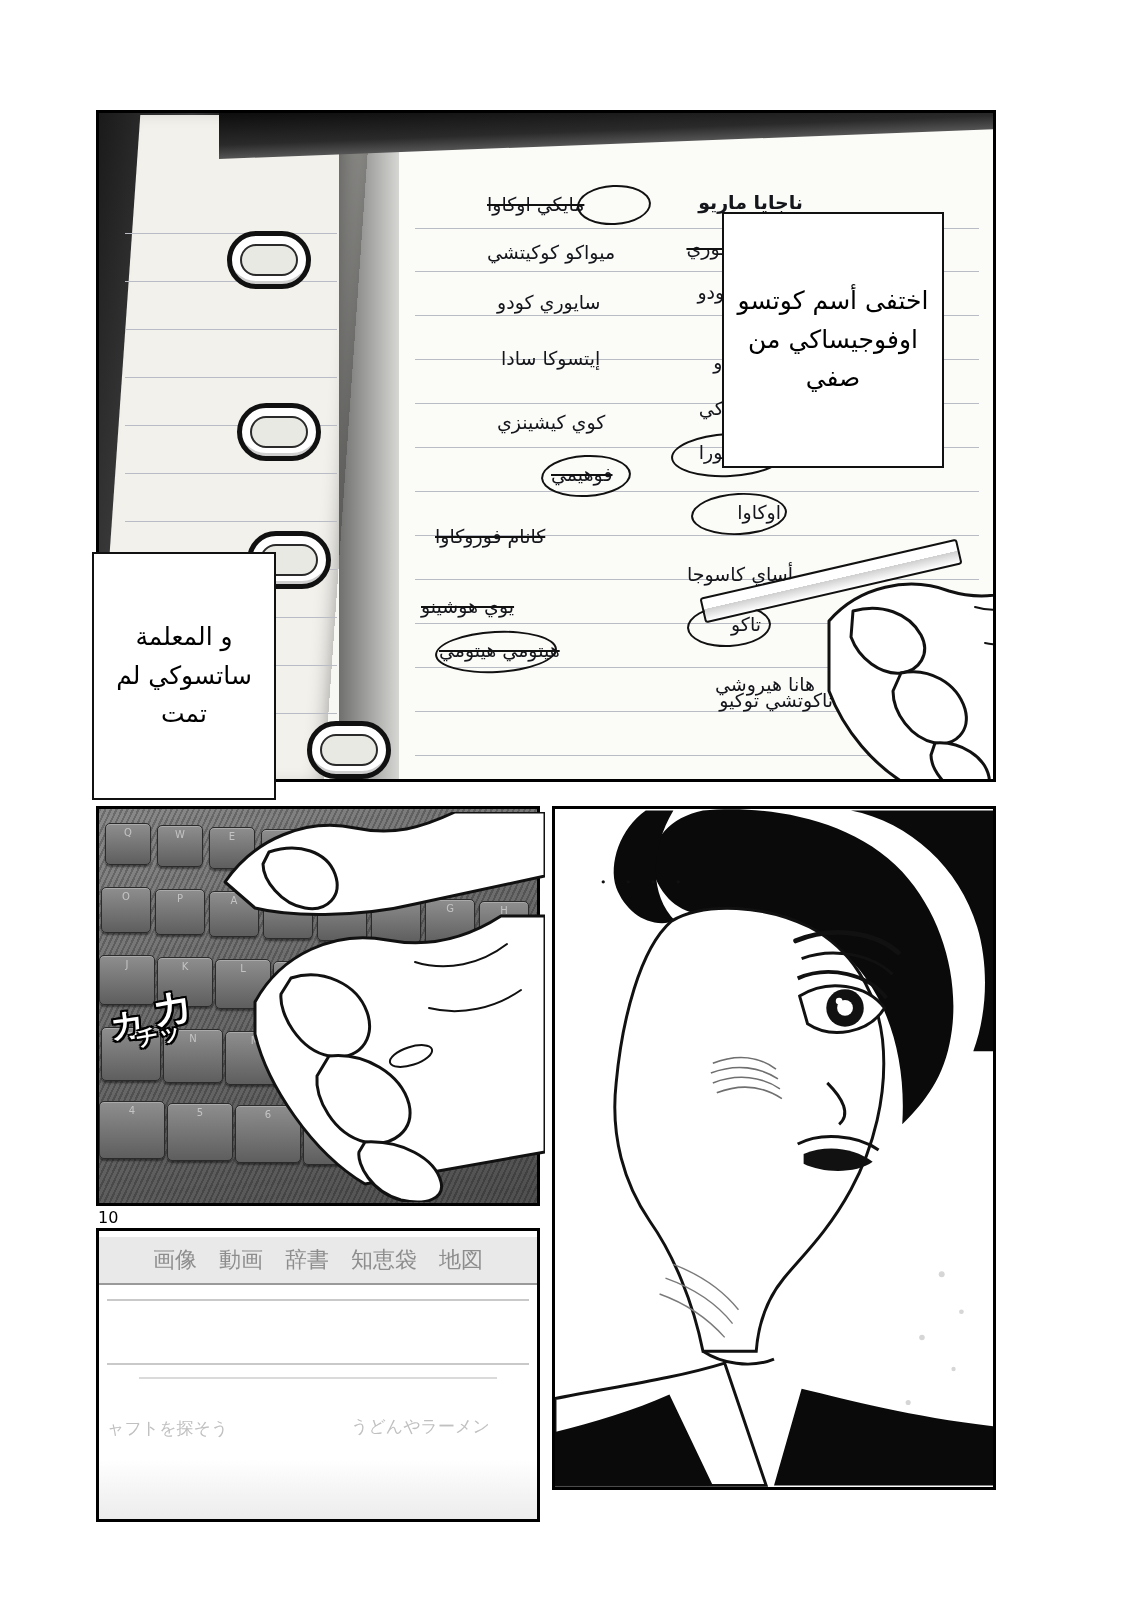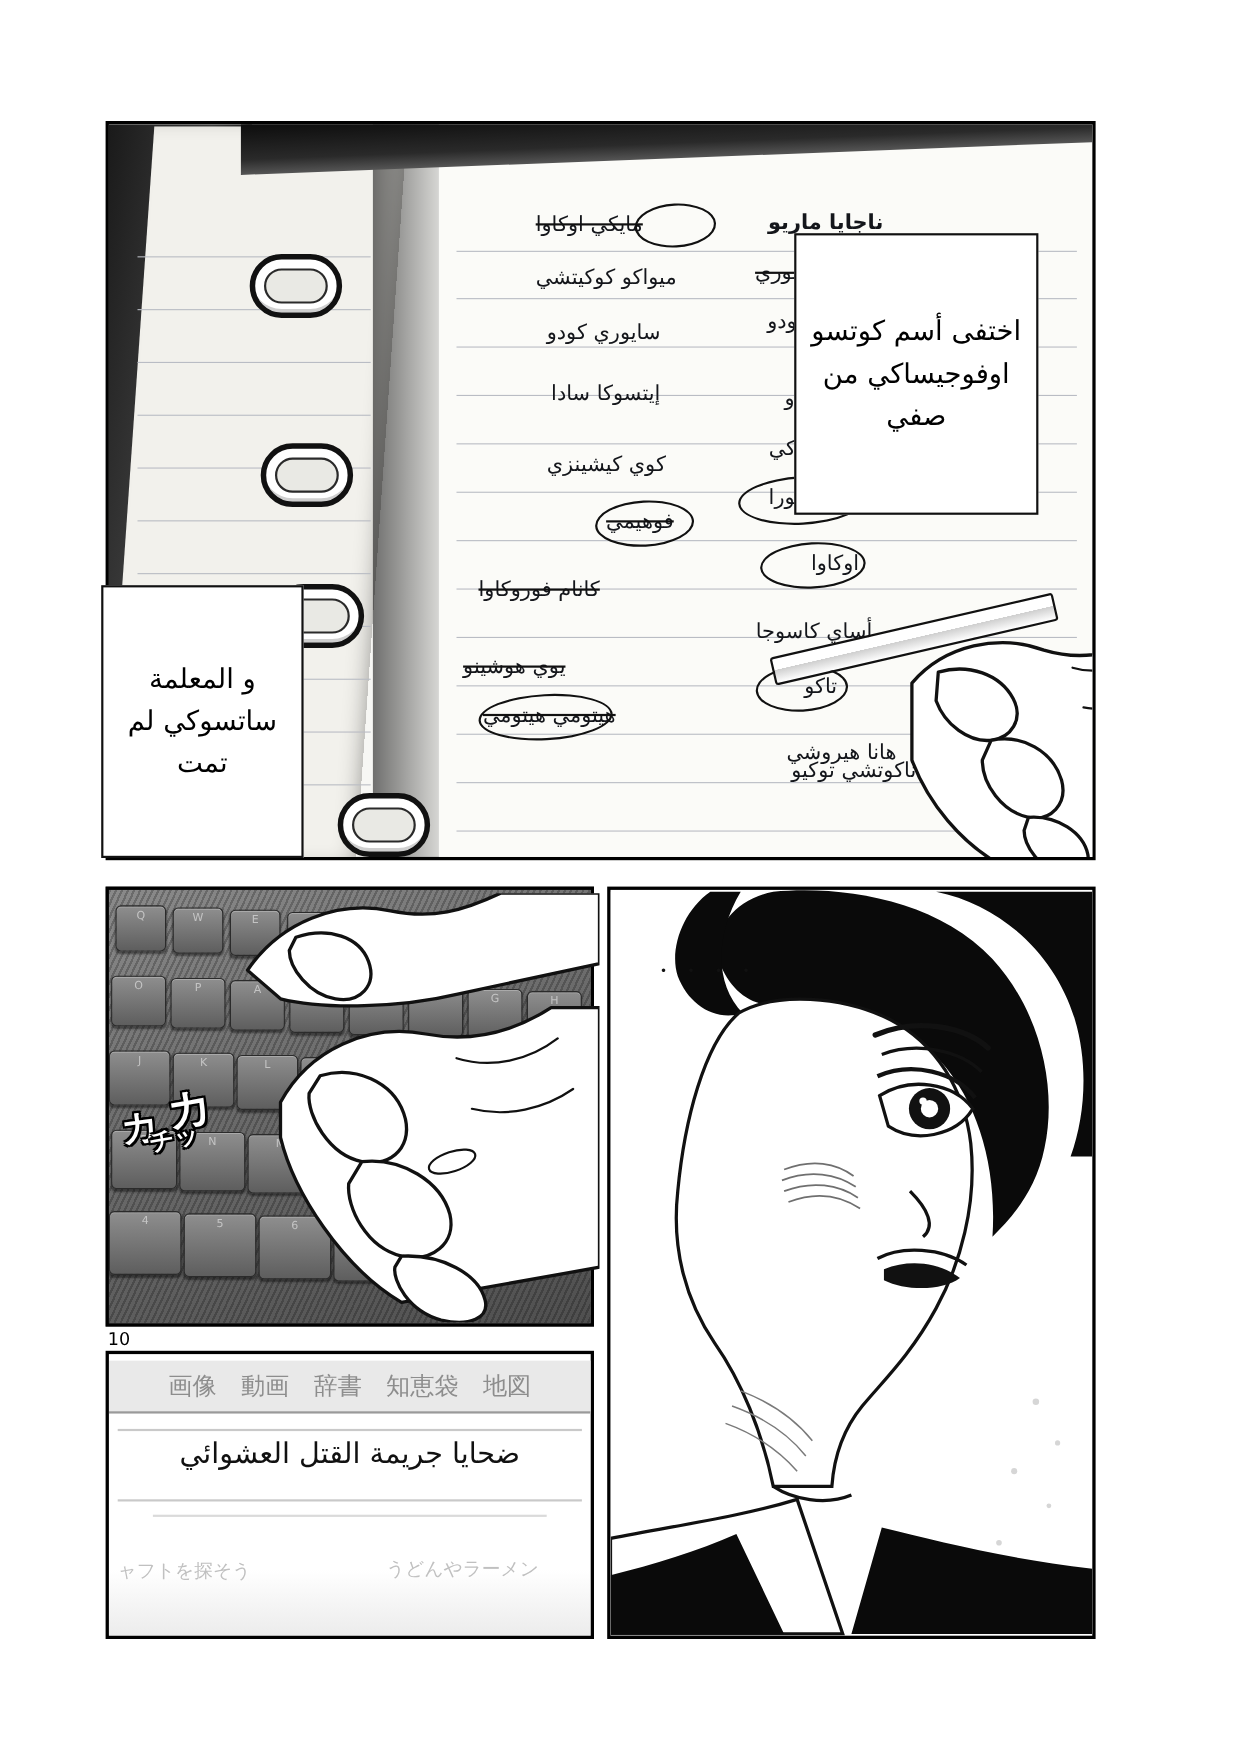--- a/index.html
+++ b/index.html
@@ -145,21 +145,21 @@
     justify-content: center;
     text-align: center;
     direction: rtl;
     font-family: "DejaVu Sans", sans-serif;
     color: #000;
     line-height: 1.55;
     padding: 8px 10px;
   }
   #cap-1 { left: 884px; top: 96px; width: 143px; height: 232px; font-size: 25px; }
   #cap-2 { left: 722px; top: 212px; width: 222px; height: 256px; font-size: 25px; }
-  #cap-3 { left: 92px; top: 532px; width: 184px; height: 248px; font-size: 25px; }
+  #cap-3 { left: 92px; top: 552px; width: 184px; height: 248px; font-size: 25px; }
 
   
   #panel-keyboard {
     left: 96px; top: 806px;
     width: 444px; height: 400px;
     background: #6f6f6f;
   }
   .kb-surface {
     position: absolute; inset: 0;
     background:
@@ -201,21 +201,21 @@
     position: absolute;
     left: 98px; top: 1208px;
     font-size: 16px;
     color: #000;
     font-family: "DejaVu Sans", sans-serif;
   }
 
   
   #panel-browser {
     left: 96px; top: 1228px;
-    width: 444px; height: 262px;
+    width: 444px; height: 294px;
     background: #fff;
   }
   .br-navbar {
     position: absolute;
     left: 0; top: 6px;
     width: 100%; height: 46px;
     background: #e9e9e9;
     border-bottom: 2px solid #9a9a9a;
     display: flex;
     align-items: center;
@@ -513,21 +513,20 @@
 
   <div class="panel" id="panel-browser">
     <div class="br-navbar">
       <span class="br-navitem">画像</span>
       <span class="br-navitem">動画</span>
       <span class="br-navitem">辞書</span>
       <span class="br-navitem">知恵袋</span>
       <span class="br-navitem">地図</span>
     </div>
     <div class="br-rule" style="top:68px"></div>
-    <div class="br-headline">ضحايا جريمة القتل العشوائي</div>
     <div class="br-rule" style="top:132px"></div>
     <div class="br-rule" style="top:146px; left:40px; right:40px; background:#dadada;"></div>
     <div class="br-ghost" style="left:8px; top:186px;">ャフトを探そう</div>
     <div class="br-ghost" style="left:252px; top:184px;">うどんやラーメン</div>
     <div class="br-blur"></div>
   </div>
 
   <div class="panel" id="panel-face">
     <svg viewBox="0 0 444 684" xmlns="http://www.w3.org/2000/svg">
       <defs>

